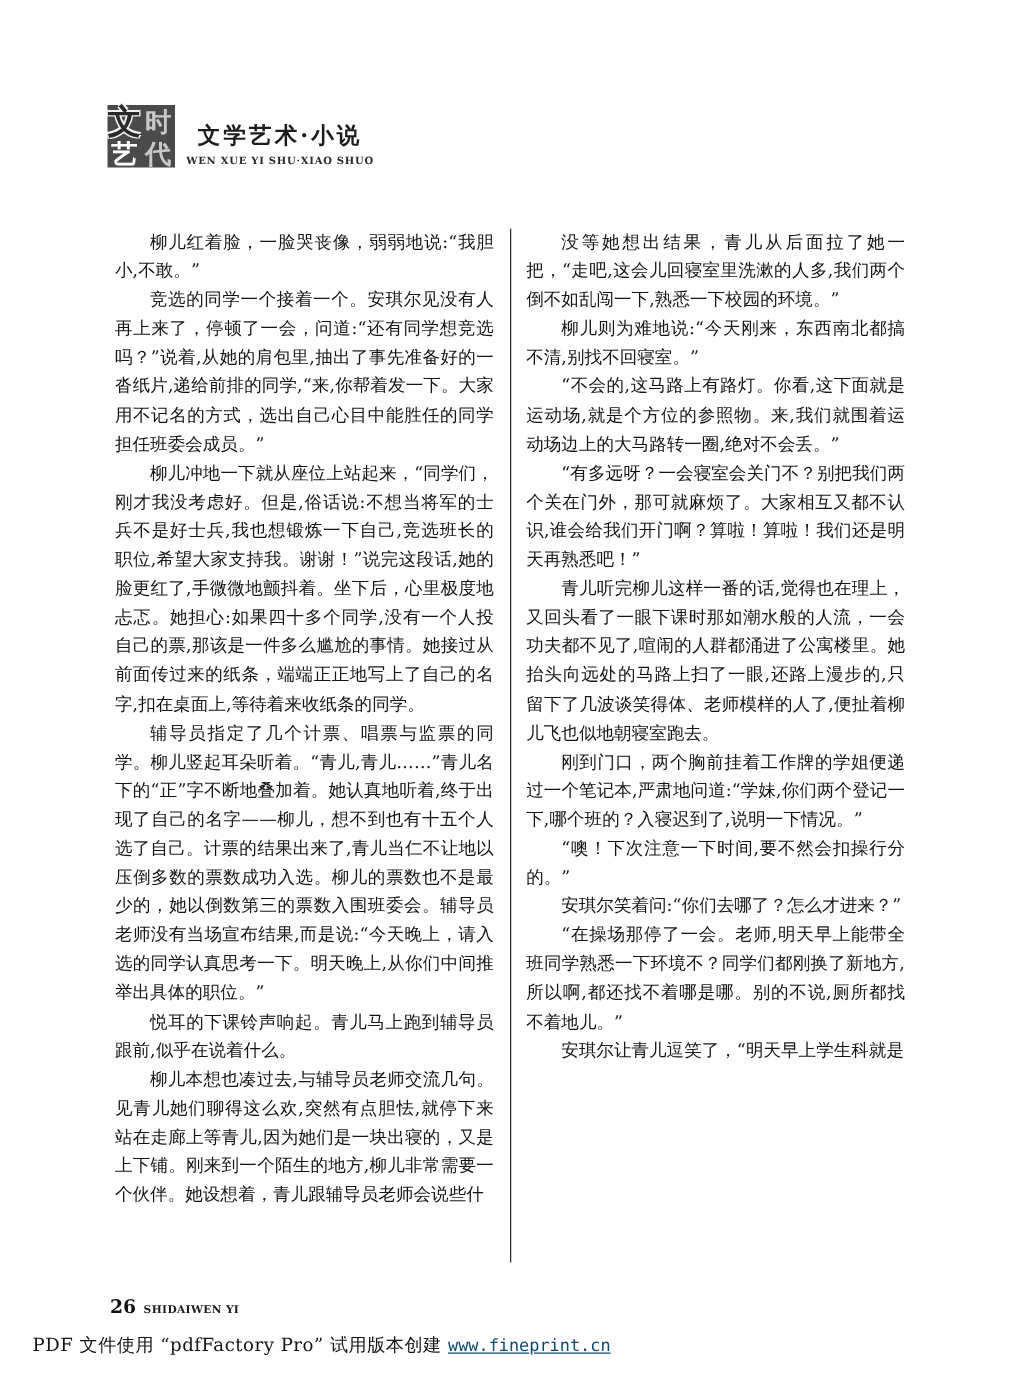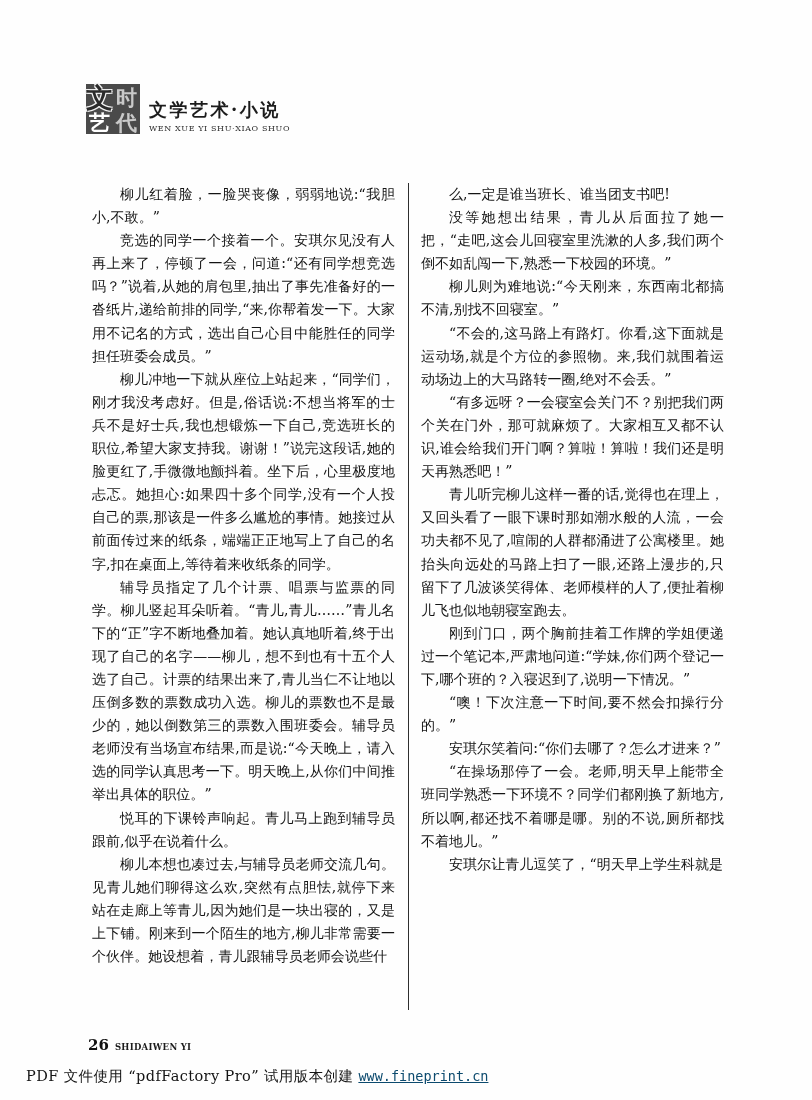--- a/index.html
+++ b/index.html
@@ -69,24 +69,25 @@
     padding-bottom: 1px;
   }
   .masthead-cn {
     font-family: "DejaVu Serif", "Liberation Serif", serif;
     font-weight: bold;
     font-size: 18px;
     letter-spacing: 2.5px;
     color: #1c1c1c;
     line-height: 1.15;
     white-space: nowrap;
+    text-align: center;
   }
   .masthead-py {
     font-family: "DejaVu Serif", "Liberation Serif", serif;
-    font-weight: normal;
+    font-weight: bold;
     font-size: 8px;
     letter-spacing: 0.6px;
     color: #2b2b2b;
     margin-top: 3px;
     white-space: nowrap;
   }
 
   
   .columns {
     position: absolute;
@@ -195,21 +196,20 @@
       <p>辅导员指定了几个计票、唱票与监票的同学。柳儿竖起耳朵听着。“青儿,青儿……”青儿名下的“正”字不断地叠加着。她认真地听着,终于出现了自己的名字——柳儿，想不到也有十五个人选了自己。计票的结果出来了,青儿当仁不让地以压倒多数的票数成功入选。柳儿的票数也不是最少的，她以倒数第三的票数入围班委会。辅导员老师没有当场宣布结果,而是说:“今天晚上，请入选的同学认真思考一下。明天晚上,从你们中间推举出具体的职位。”</p>
       <p>悦耳的下课铃声响起。青儿马上跑到辅导员跟前,似乎在说着什么。</p>
       <p>柳儿本想也凑过去,与辅导员老师交流几句。见青儿她们聊得这么欢,突然有点胆怯,就停下来站在走廊上等青儿,因为她们是一块出寝的，又是上下铺。刚来到一个陌生的地方,柳儿非常需要一个伙伴。她设想着，青儿跟辅导员老师会说些什</p>
     </div>
 
     <div class="col-gap">
       <div class="col-divider"></div>
     </div>
 
     <div class="col">
-      <p>么,一定是谁当班长、谁当团支书吧!</p>
       <p>没等她想出结果，青儿从后面拉了她一把，“走吧,这会儿回寝室里洗漱的人多,我们两个倒不如乱闯一下,熟悉一下校园的环境。”</p>
       <p>柳儿则为难地说:“今天刚来，东西南北都搞不清,别找不回寝室。”</p>
       <p>“不会的,这马路上有路灯。你看,这下面就是运动场,就是个方位的参照物。来,我们就围着运动场边上的大马路转一圈,绝对不会丢。”</p>
       <p>“有多远呀？一会寝室会关门不？别把我们两个关在门外，那可就麻烦了。大家相互又都不认识,谁会给我们开门啊？算啦！算啦！我们还是明天再熟悉吧！”</p>
       <p>青儿听完柳儿这样一番的话,觉得也在理上，又回头看了一眼下课时那如潮水般的人流，一会功夫都不见了,喧闹的人群都涌进了公寓楼里。她抬头向远处的马路上扫了一眼,还路上漫步的,只留下了几波谈笑得体、老师模样的人了,便扯着柳儿飞也似地朝寝室跑去。</p>
       <p>刚到门口，两个胸前挂着工作牌的学姐便递过一个笔记本,严肃地问道:“学妹,你们两个登记一下,哪个班的？入寝迟到了,说明一下情况。”</p>
       <p>“噢！下次注意一下时间,要不然会扣操行分的。”</p>
       <p>安琪尔笑着问:“你们去哪了？怎么才进来？”</p>
       <p>“在操场那停了一会。老师,明天早上能带全班同学熟悉一下环境不？同学们都刚换了新地方,所以啊,都还找不着哪是哪。别的不说,厕所都找不着地儿。”</p>
       <p>安琪尔让青儿逗笑了，“明天早上学生科就是</p>

